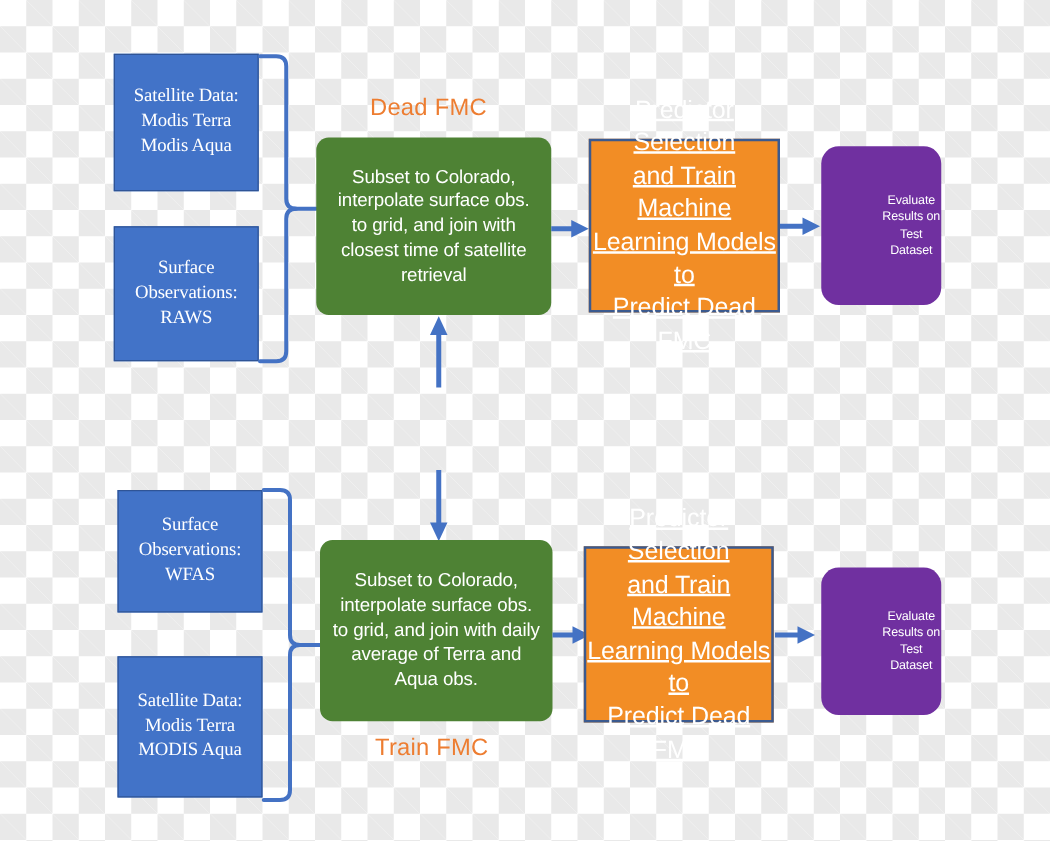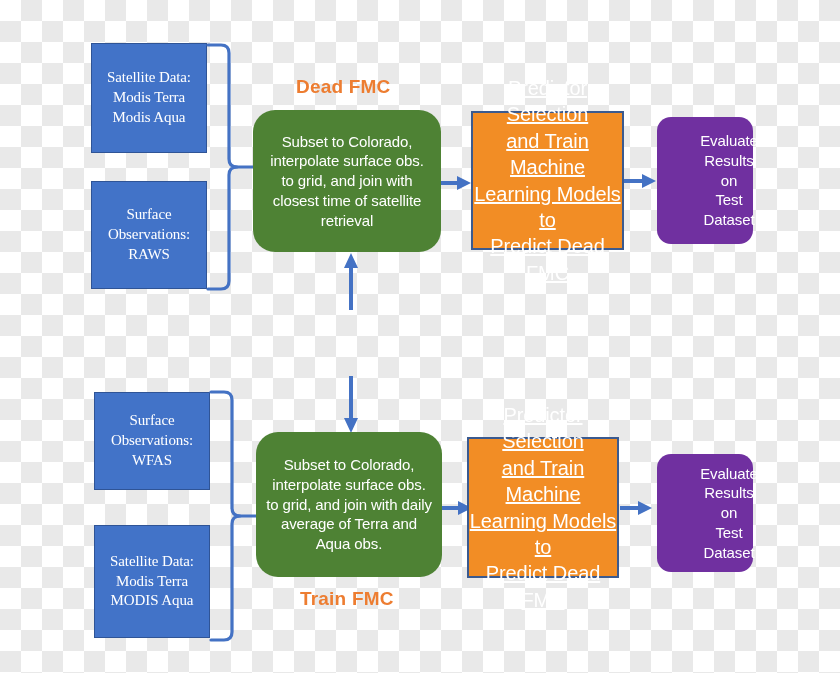--- a/index.html
+++ b/index.html
@@ -41,48 +41,48 @@
 
   .node-blue {
     background: #4273c8;
     border: 1px solid #2f5496;
     font-size: 15px;
     font-family: Liberation Serif, serif;
   }
 
   .node-green {
     background: #4e8234;
-    border-radius: 22px;
+    border-radius: 10px;
     font-size: 15px;
   }
 
   .node-orange {
     background: #f28d25;
     border: 2px solid #3b5a8f;
     font-size: 20px;
     text-decoration: underline;
   }
 
   .node-orange-wide {
     background: #f9a02c;
     border: 2px solid #3b5a8f;
     font-size: 15px;
   }
 
   .node-purple {
     background: #7030a0;
     border-radius: 14px;
-    font-size: 15px;
+    font-size: 10px;
     padding-left: 48px;
   }
 
   .section-label {
     position: absolute;
     color: #ed7d31;
-    font-weight: bold;
+    font-weight: normal;
     font-size: 19px;
     letter-spacing: 0.2px;
     white-space: nowrap;
   }
 
   
   .conn {
     position: absolute;
   }
   .conn svg {

